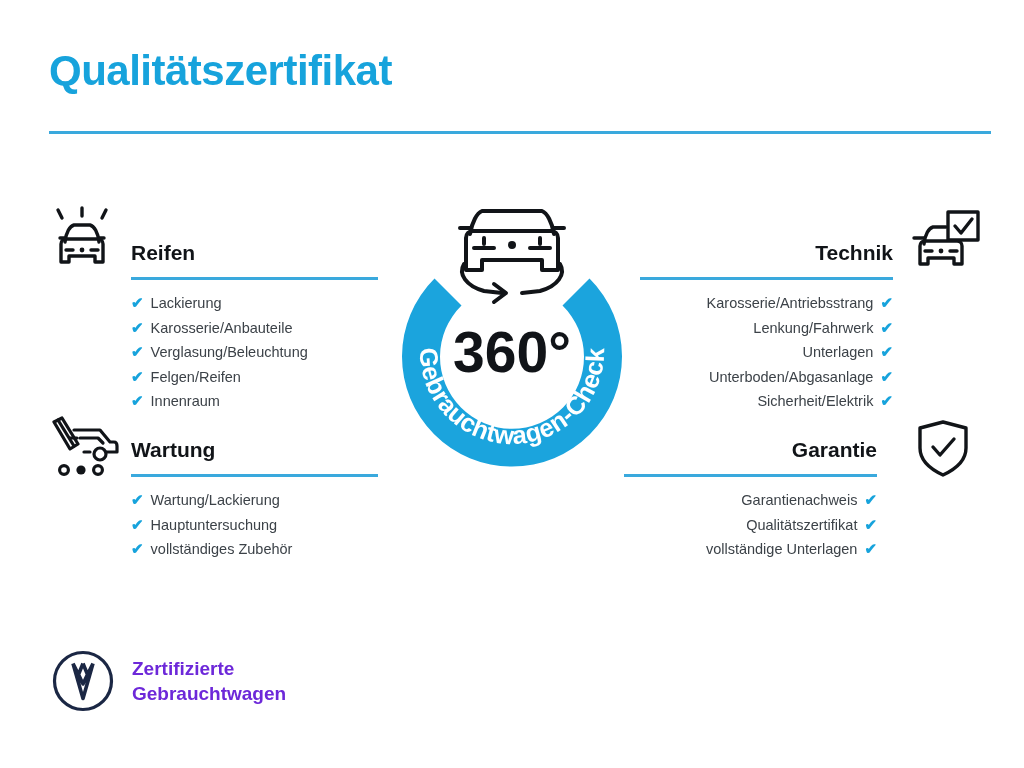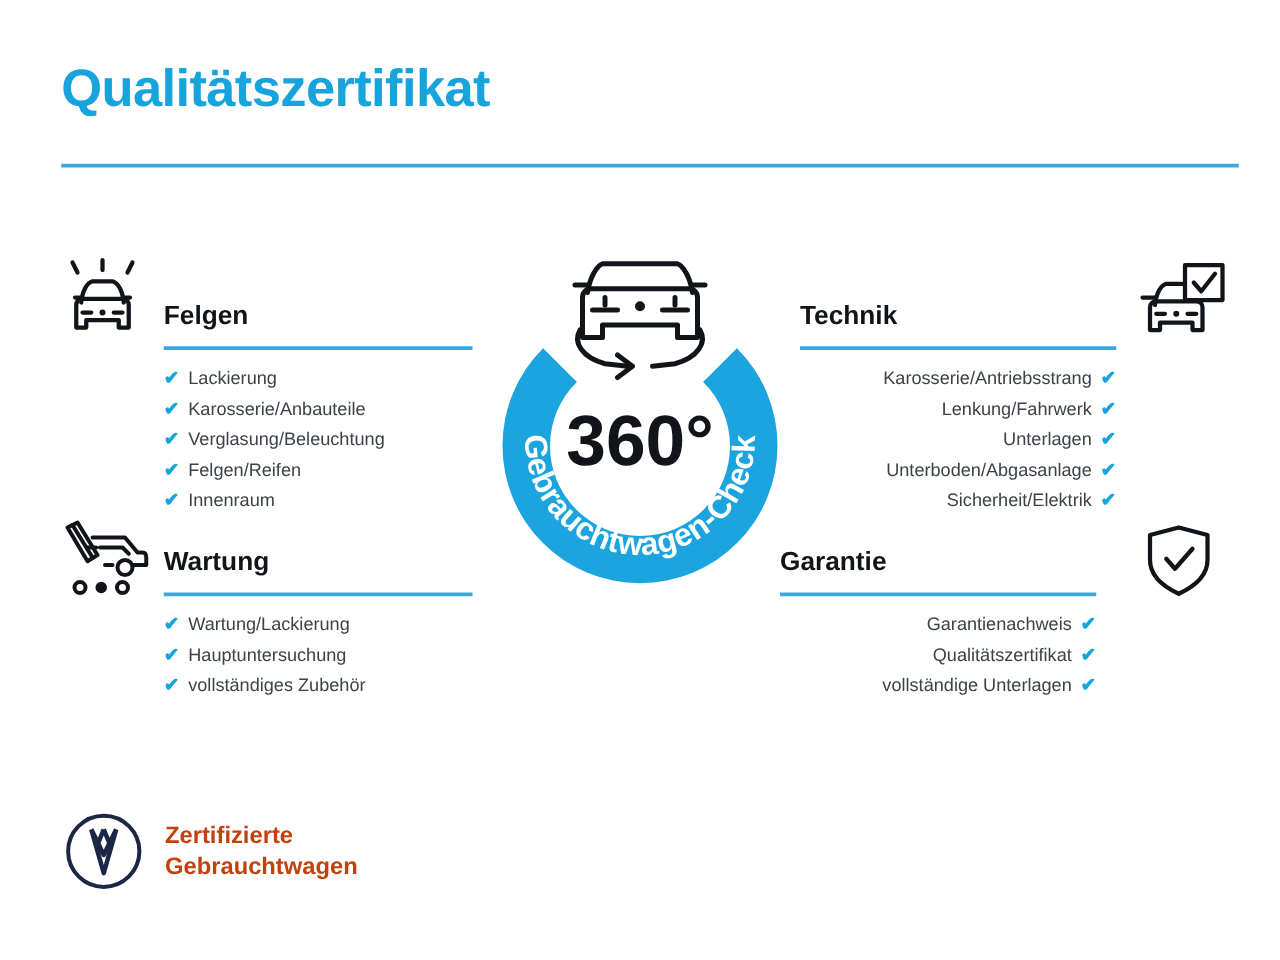--- a/index.html
+++ b/index.html
@@ -84,21 +84,21 @@
     font-size: 15px;
     line-height: 23.5px;
   }
 
   
   .col-left .sec-title { text-align: left; }
   .col-left .sec-list li { justify-content: flex-start; }
   .col-left .check { margin-right: 7px; }
 
   
-  .col-right .sec-title { }
+  .col-right .sec-title { text-align: right; }
   .col-right .sec-list li { justify-content: flex-end; }
   .col-right .check { margin-left: 7px; order: 2; }
 
   
   .sec-icon {
     position: absolute;
     display: block;
   }
 
   
@@ -117,21 +117,21 @@
     left: 52px;
     top: 650px;
     display: flex;
     align-items: center;
   }
   #vw-mark { display: block; }
   #footer-text {
     margin-left: 18px;
     font-size: 19px;
     font-weight: bold;
-    color: #c2410c;
+    color: #6d28d9;
     line-height: 25px;
     white-space: nowrap;
   }
 </style>
 </head>
 <body>
 
 <div id="page">
 
   <div id="page-title">Qualitätszertifikat</div>
@@ -146,21 +146,21 @@
         <path d="M19 36 C20 26, 24 20, 28 19 L44 19 C48 20, 52 26, 53 36"></path>
         <path d="M14 32 L19 32 M53 32 L58 32"></path>
         <path d="M15 38 C15 35, 17 33, 20 33 L52 33 C55 33, 57 35, 57 38 L57 56 L49 56 L49 50 L23 50 L23 56 L15 56 Z"></path>
         <path d="M20 44 L27 44 M45 44 L52 44"></path>
       </g>
       <circle cx="36" cy="44" r="2.4" fill="#111418"></circle>
     </svg>
   </div>
   <div class="section col-left" style="left:131px; top:238px; width:247px;">
     <div class="section-head">
-      <div class="sec-title">Felgen</div>
+      <div class="sec-title">Reifen</div>
       <div class="sec-rule"></div>
     </div>
     <ul class="sec-list">
       <li>
           <span class="check">✔</span>
           <span>Lackierung</span>
         </li>
       <li>
           <span class="check">✔</span>
           <span>Karosserie/Anbauteile</span>

